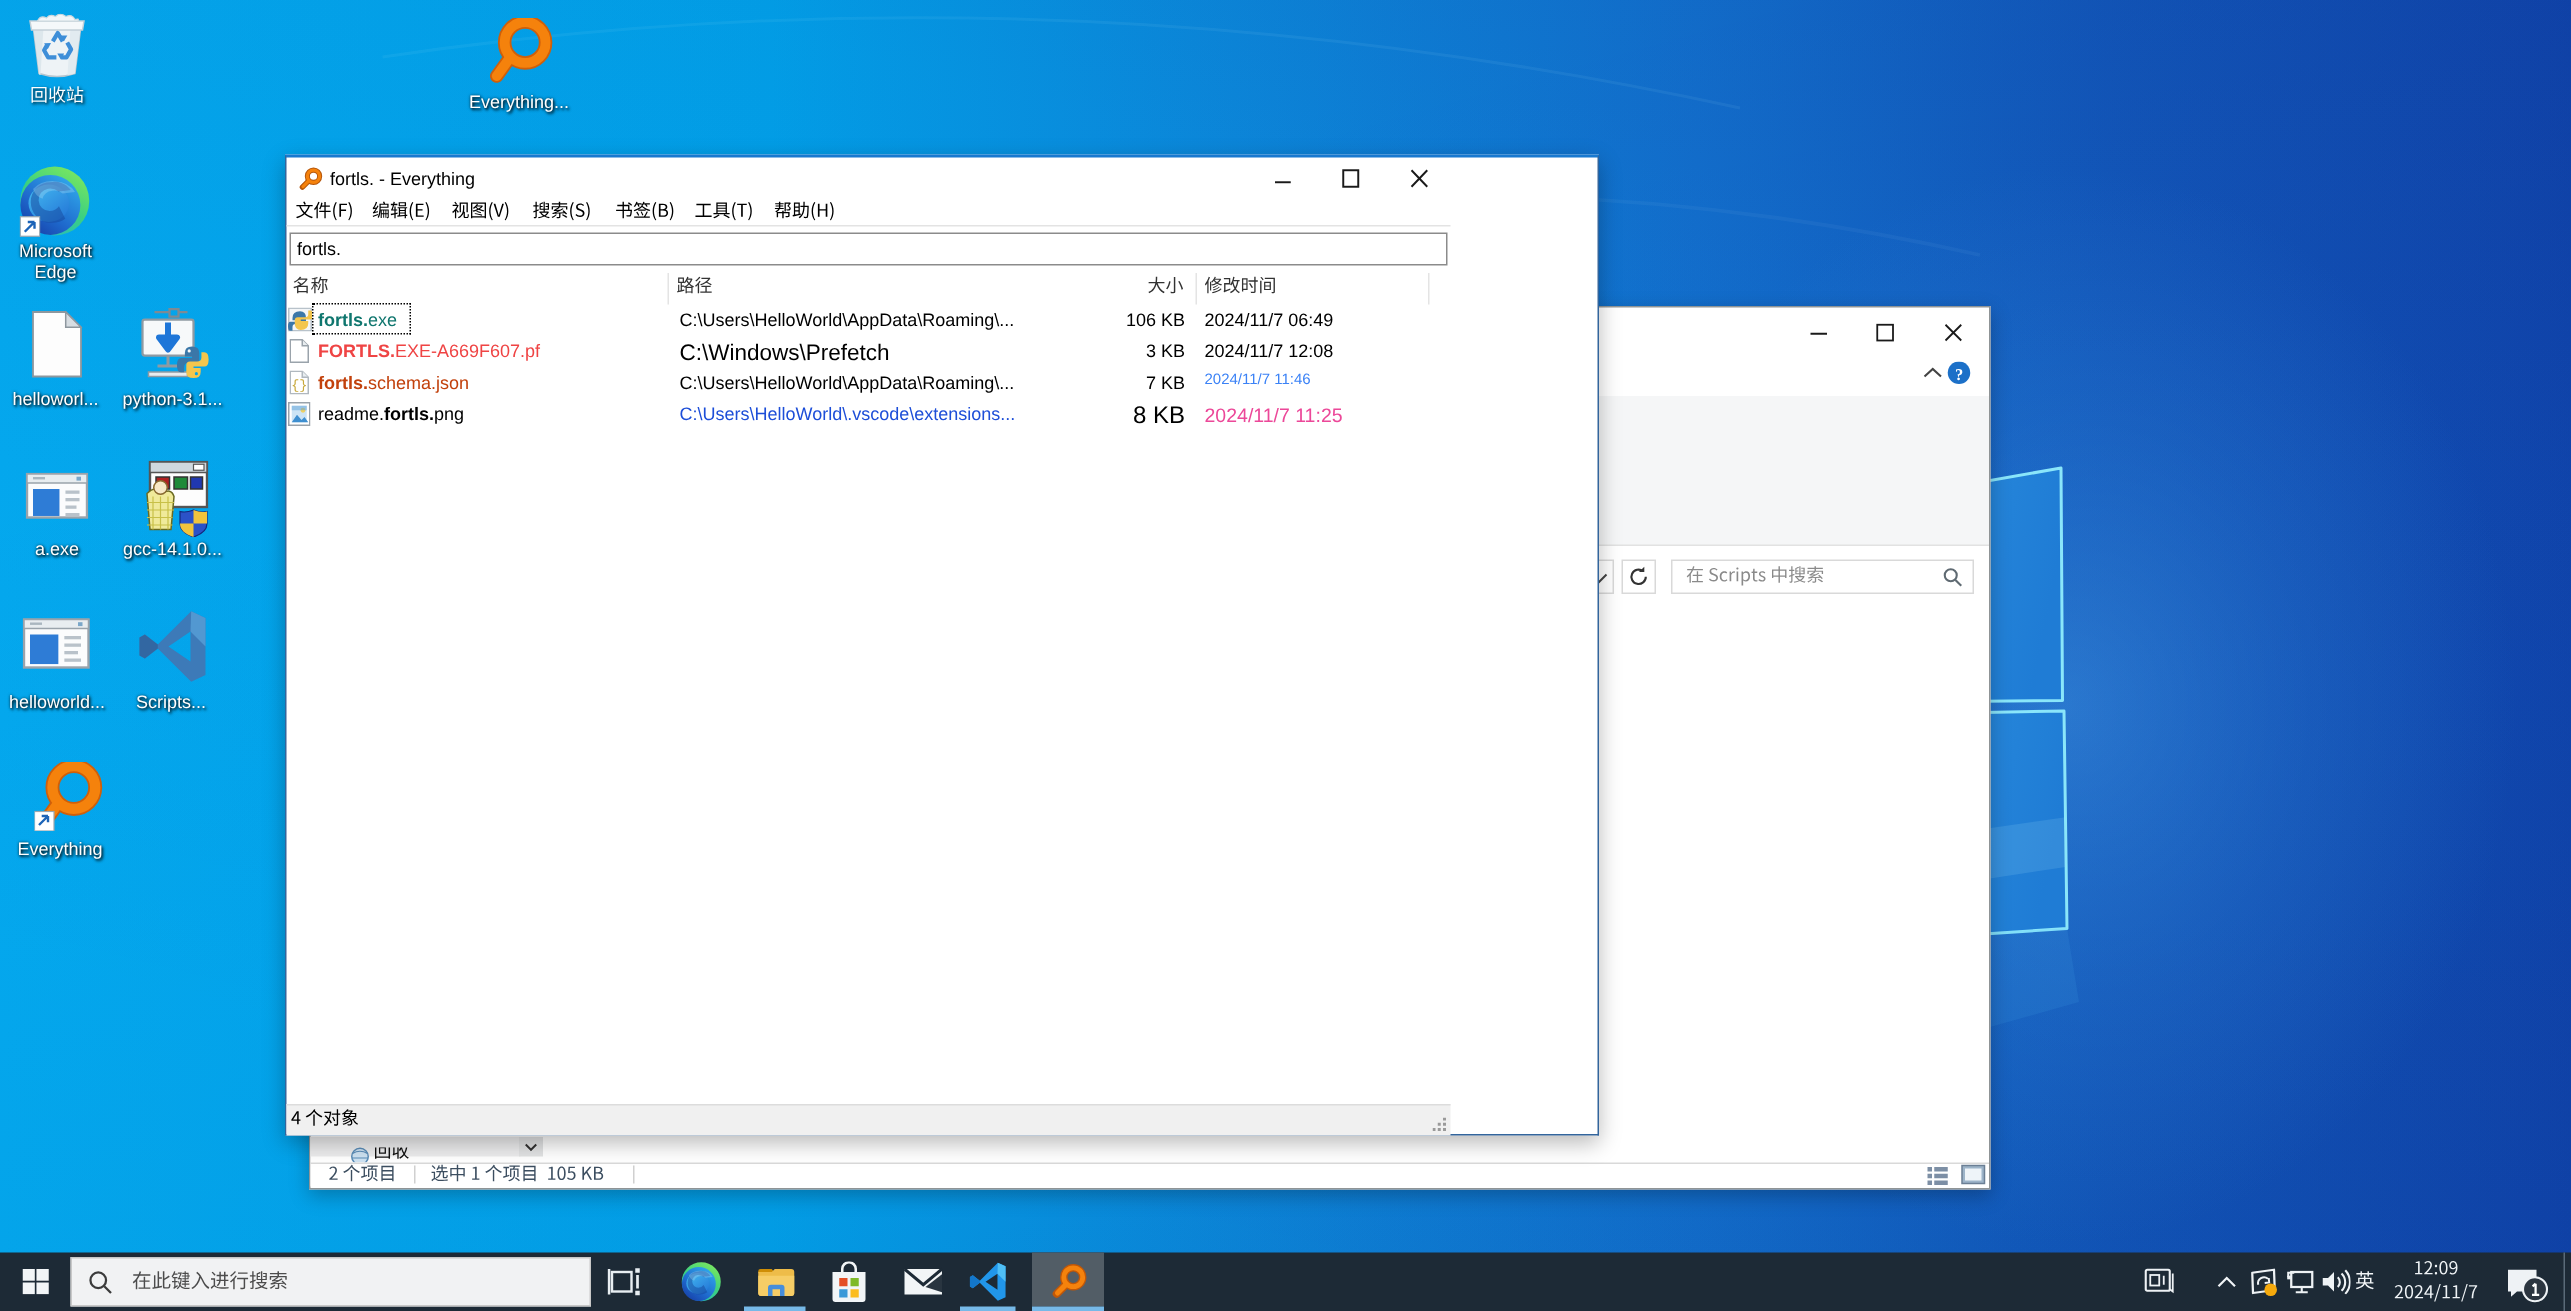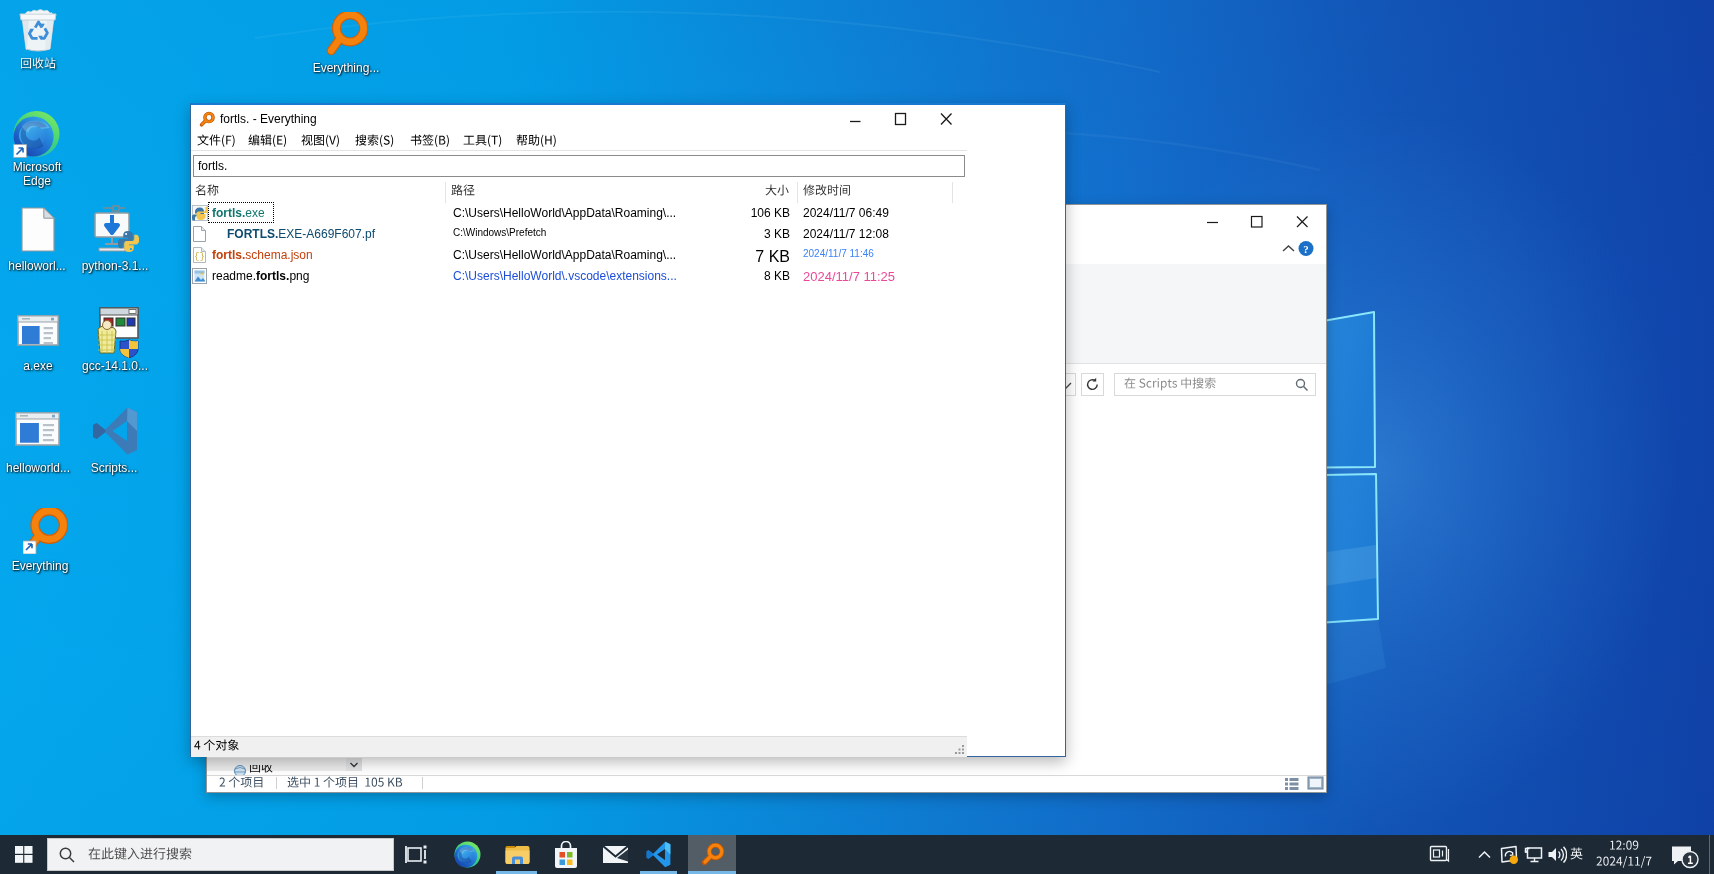--- a/index.html
+++ b/index.html
@@ -693,31 +693,31 @@
 <svg class="abs" style="left:192px;top:268px" width="15" height="16" xmlns="http://www.w3.org/2000/svg">
 <rect x="0.5" y="0.5" width="14" height="15" fill="#fff" stroke="#9aa3ab" stroke-width="1"></rect>
 <rect x="2.5" y="2.5" width="10" height="11" fill="#cde4f5"></rect>
 <path d="M2.5 13.5 l3.5 -5 3 3.5 2 -2 2.5 3.5 z" fill="#3f8fd0"></path>
 <circle cx="10" cy="5.5" r="1.6" fill="#f0d060"></circle>
 <path d="M2.5 2.5 h10 v3 l-10 0 z" fill="#5ba0d8" opacity="0.5"></path>
 </svg>
 
 <div class="abs" style="left:208px;top:202px;width:66px;height:21px;border:1px dotted #000"></div>
 <div class="abs" style="left:212px;top:206px;font-size:12px;color:#0f766e;white-space:pre"><b>fortls.</b>exe</div>
-<div class="abs" style="left:227px;top:227px;font-size:12px;color:#0c4a6e;white-space:pre"><b>FORTLS.</b>EXE-A669F607.pf</div>
+<div class="abs" style="left:212px;top:227px;font-size:12px;color:#ef4444;white-space:pre"><b>FORTLS.</b>EXE-A669F607.pf</div>
 <div class="abs" style="left:212px;top:248px;font-size:12px;color:#c2410c;white-space:pre"><b>fortls.</b>schema.json</div>
 <div class="abs" style="left:212px;top:269px;font-size:12px;color:#000;white-space:pre">readme.<b>fortls.</b>png</div>
 <div class="abs" style="left:453px;top:206px;font-size:12px;color:#000">C:\Users\HelloWorld\AppData\Roaming\...</div>
-<div class="abs" style="left:453px;top:227px;font-size:10px;color:#000">C:\Windows\Prefetch</div>
+<div class="abs" style="left:453px;top:227px;font-size:15px;color:#000">C:\Windows\Prefetch</div>
 <div class="abs" style="left:453px;top:248px;font-size:12px;color:#000">C:\Users\HelloWorld\AppData\Roaming\...</div>
 <div class="abs" style="left:453px;top:269px;font-size:12px;color:#1d4ed8">C:\Users\HelloWorld\.vscode\extensions...</div>
 <div class="abs" style="left:690px;top:206px;width:100px;text-align:right;font-size:12px;color:#000">106 KB</div>
 <div class="abs" style="left:690px;top:227px;width:100px;text-align:right;font-size:12px;color:#000">3 KB</div>
-<div class="abs" style="left:690px;top:248px;width:100px;text-align:right;font-size:16px;color:#000">7 KB</div>
-<div class="abs" style="left:690px;top:269px;width:100px;text-align:right;font-size:12px;color:#000">8 KB</div>
+<div class="abs" style="left:690px;top:248px;width:100px;text-align:right;font-size:12px;color:#000">7 KB</div>
+<div class="abs" style="left:690px;top:269px;width:100px;text-align:right;font-size:16px;color:#000">8 KB</div>
 <div class="abs" style="left:803px;top:206px;font-size:12px;color:#000">2024/11/7 06:49</div>
 <div class="abs" style="left:803px;top:227px;font-size:12px;color:#000">2024/11/7 12:08</div>
 <div class="abs" style="left:803px;top:248px;font-size:10px;color:#3b82f6">2024/11/7 11:46</div>
 <div class="abs" style="left:803px;top:269px;font-size:13px;color:#ec4899">2024/11/7 11:25</div>
 <div class="abs" style="left:0;top:835px;width:1714px;height:39px;background:#1d2a36"></div>
 <svg class="abs" style="left:15px;top:846px" width="18" height="17" xmlns="http://www.w3.org/2000/svg" fill="#f2f5f7">
 <rect x="0" y="0" width="8.2" height="7.8"></rect>
     <rect x="9.3" y="0" width="8.2" height="7.8"></rect>
 <rect x="0" y="9" width="8.2" height="7.8"></rect>
     <rect x="9.3" y="9" width="8.2" height="7.8"></rect>

